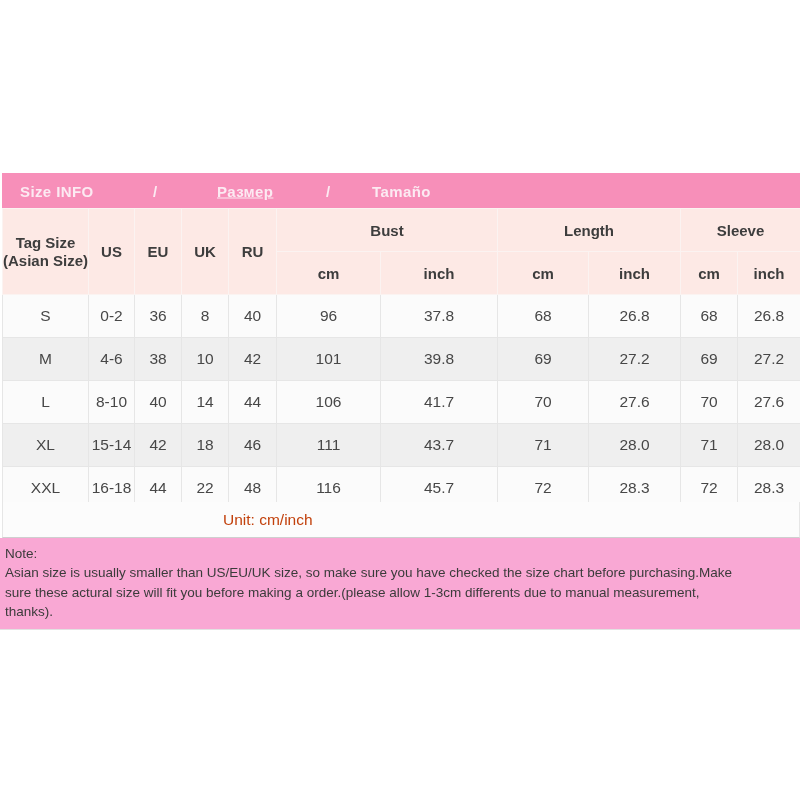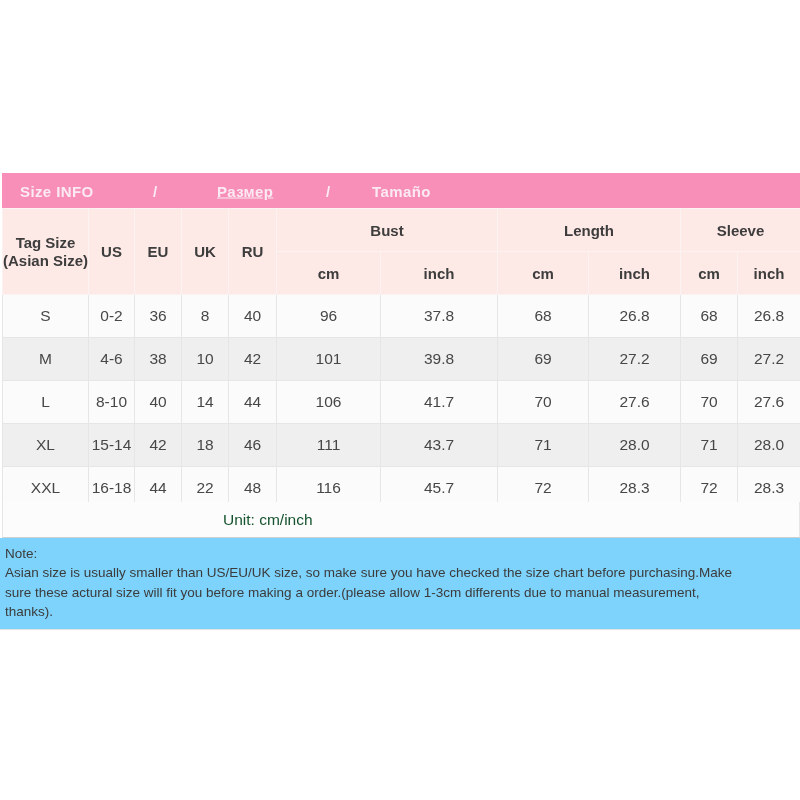--- a/index.html
+++ b/index.html
@@ -48,29 +48,29 @@
 
   
   .unit-row {
     position:absolute; left:2px; top:502px; width:796px; height:35px;
     background:#fcfcfc;
     border-left:1px solid #e6e6e6; border-right:1px solid #e6e6e6;
     border-bottom:1px solid #cfcfcf;
   }
   .unit-row span {
     position:absolute; top:0; line-height:35px;
-    font-size:15.5px; color:#14532d; white-space:nowrap;
+    font-size:15.5px; color:#c2410c; white-space:nowrap;
   }
   .unit-label { left:220px; }
   .unit-conv  { left:471px; }
 
   
   .note {
     position:absolute; left:0; top:538px; width:800px; height:92px;
-    background:#7dd3fc; border-bottom:1px solid #e2e2e2;
+    background:#f9a8d4; border-bottom:1px solid #e2e2e2;
     box-sizing:border-box; padding:6px 4px 0 5px;
     font-size:13.5px; line-height:19.4px; color:#3b3b3b;
   }
   .note div { white-space:nowrap; }
 </style>
 </head>
 <body>
 
 <div class="canvas">
 

